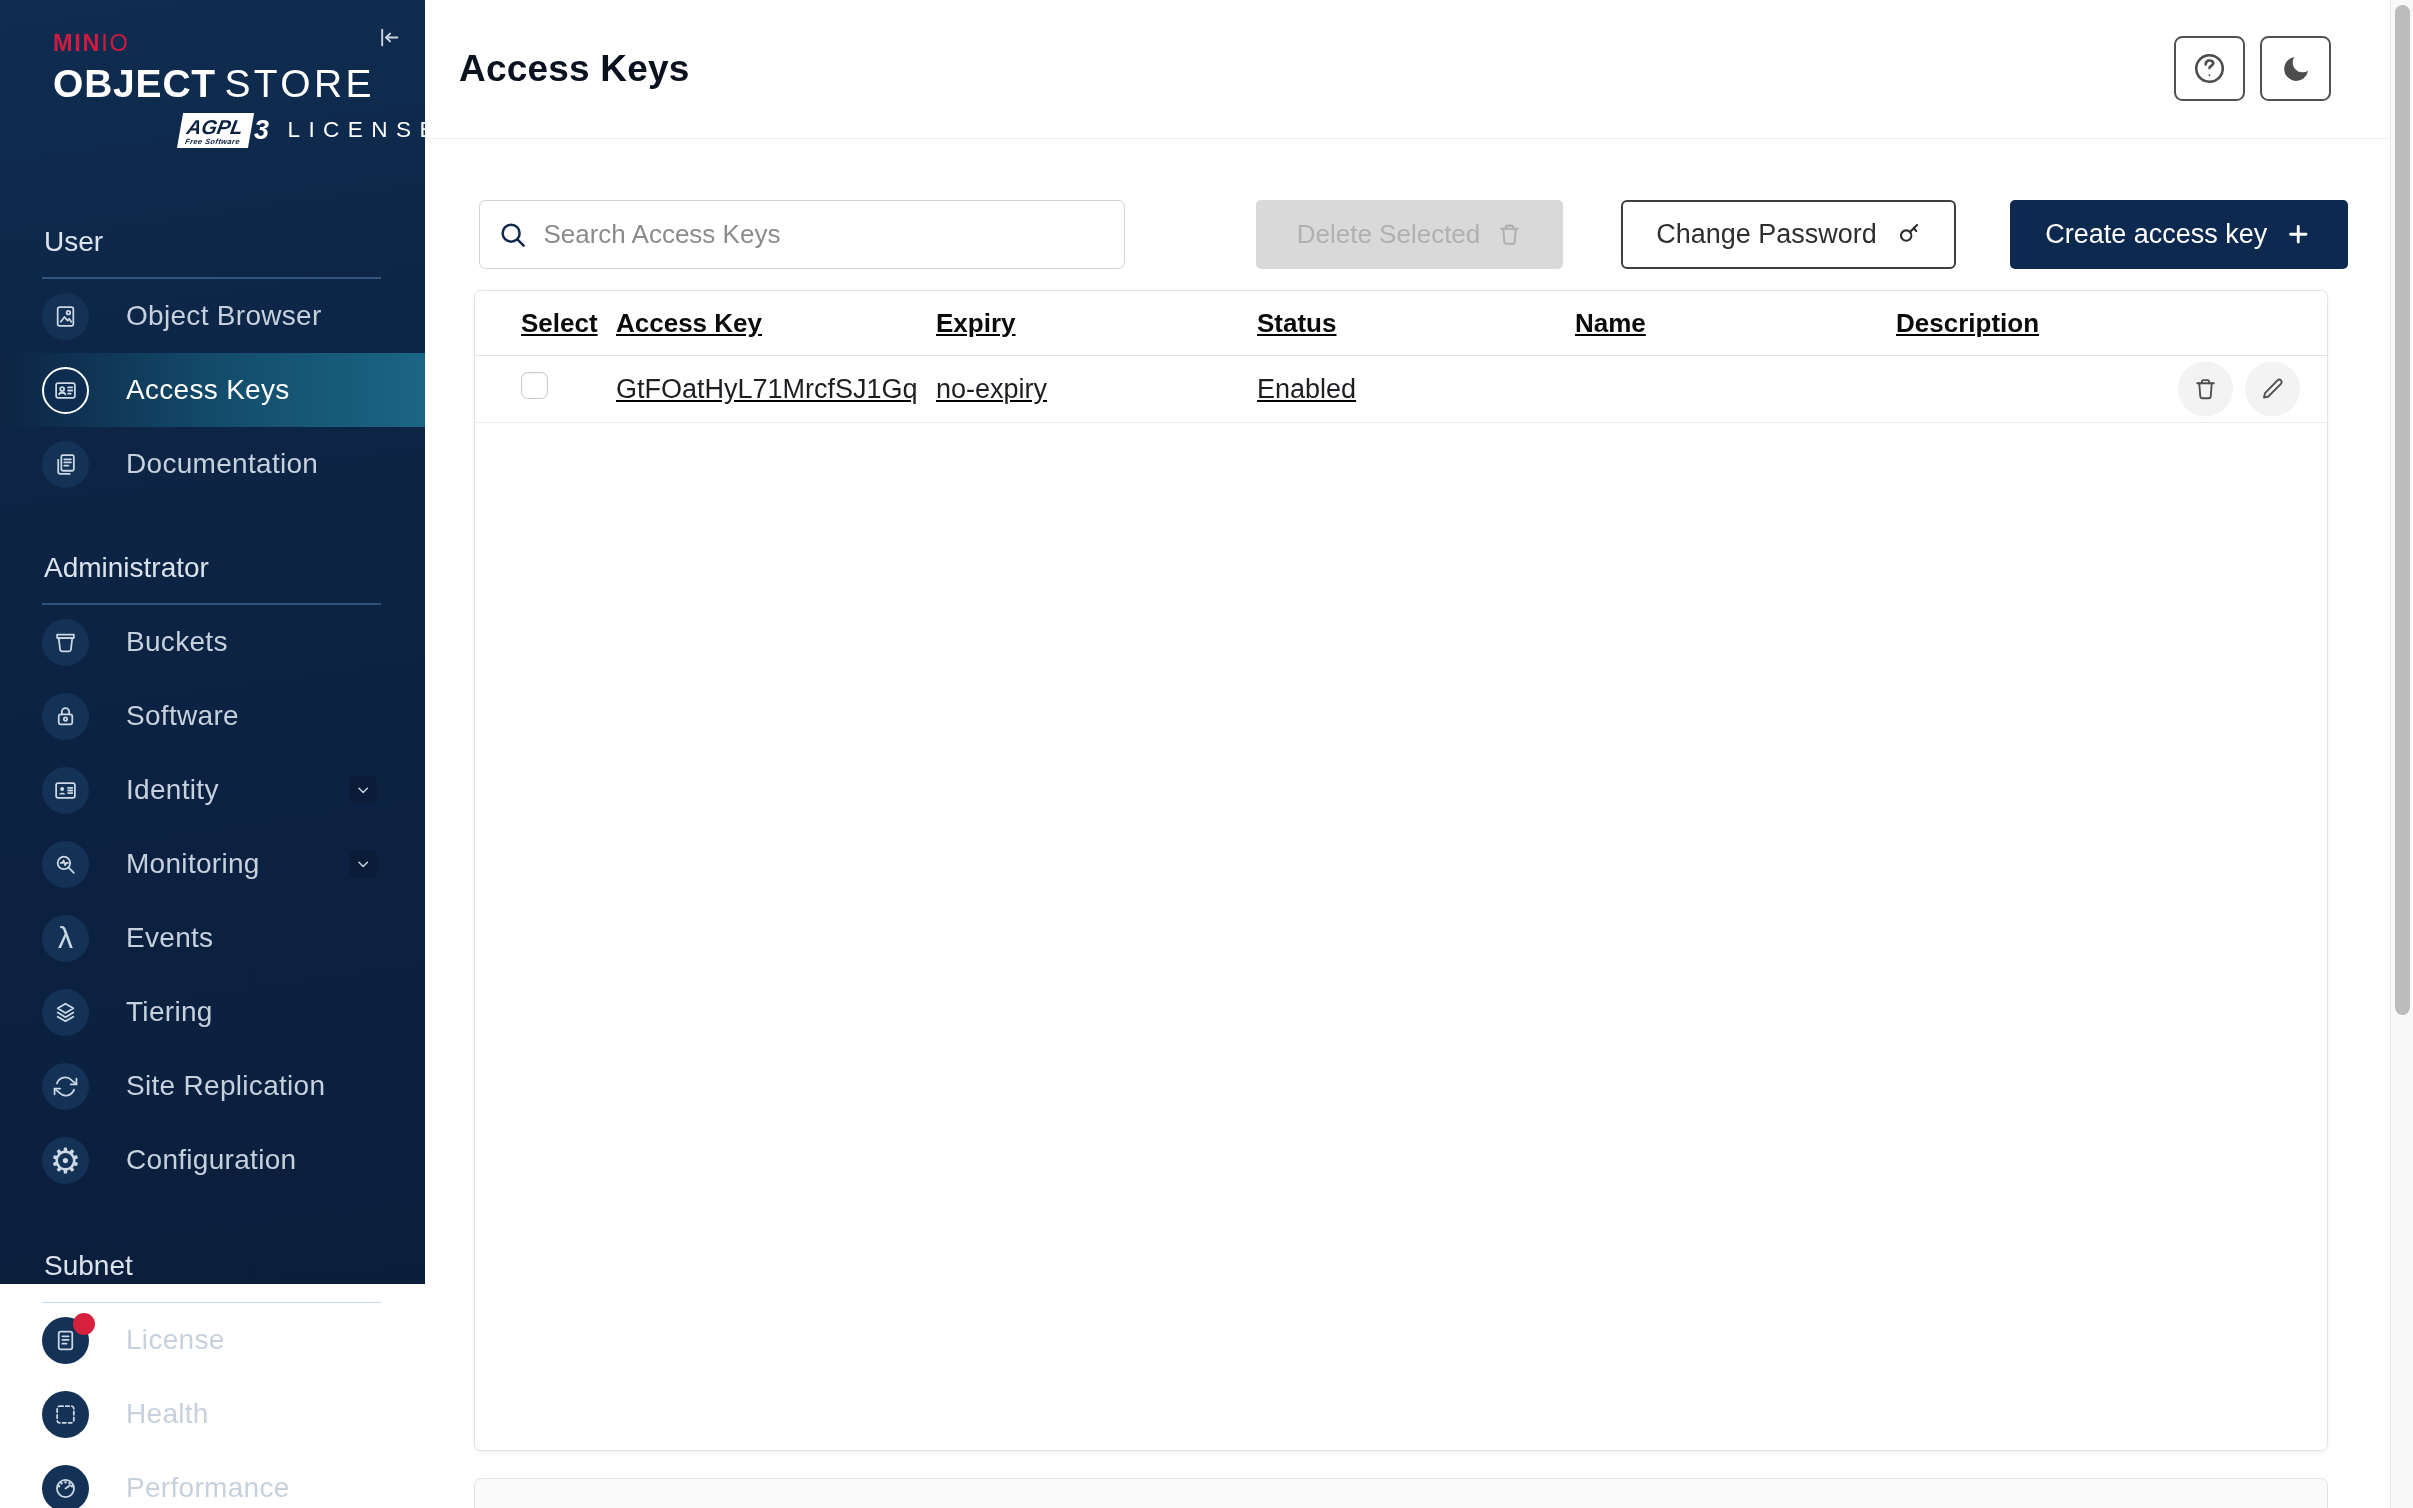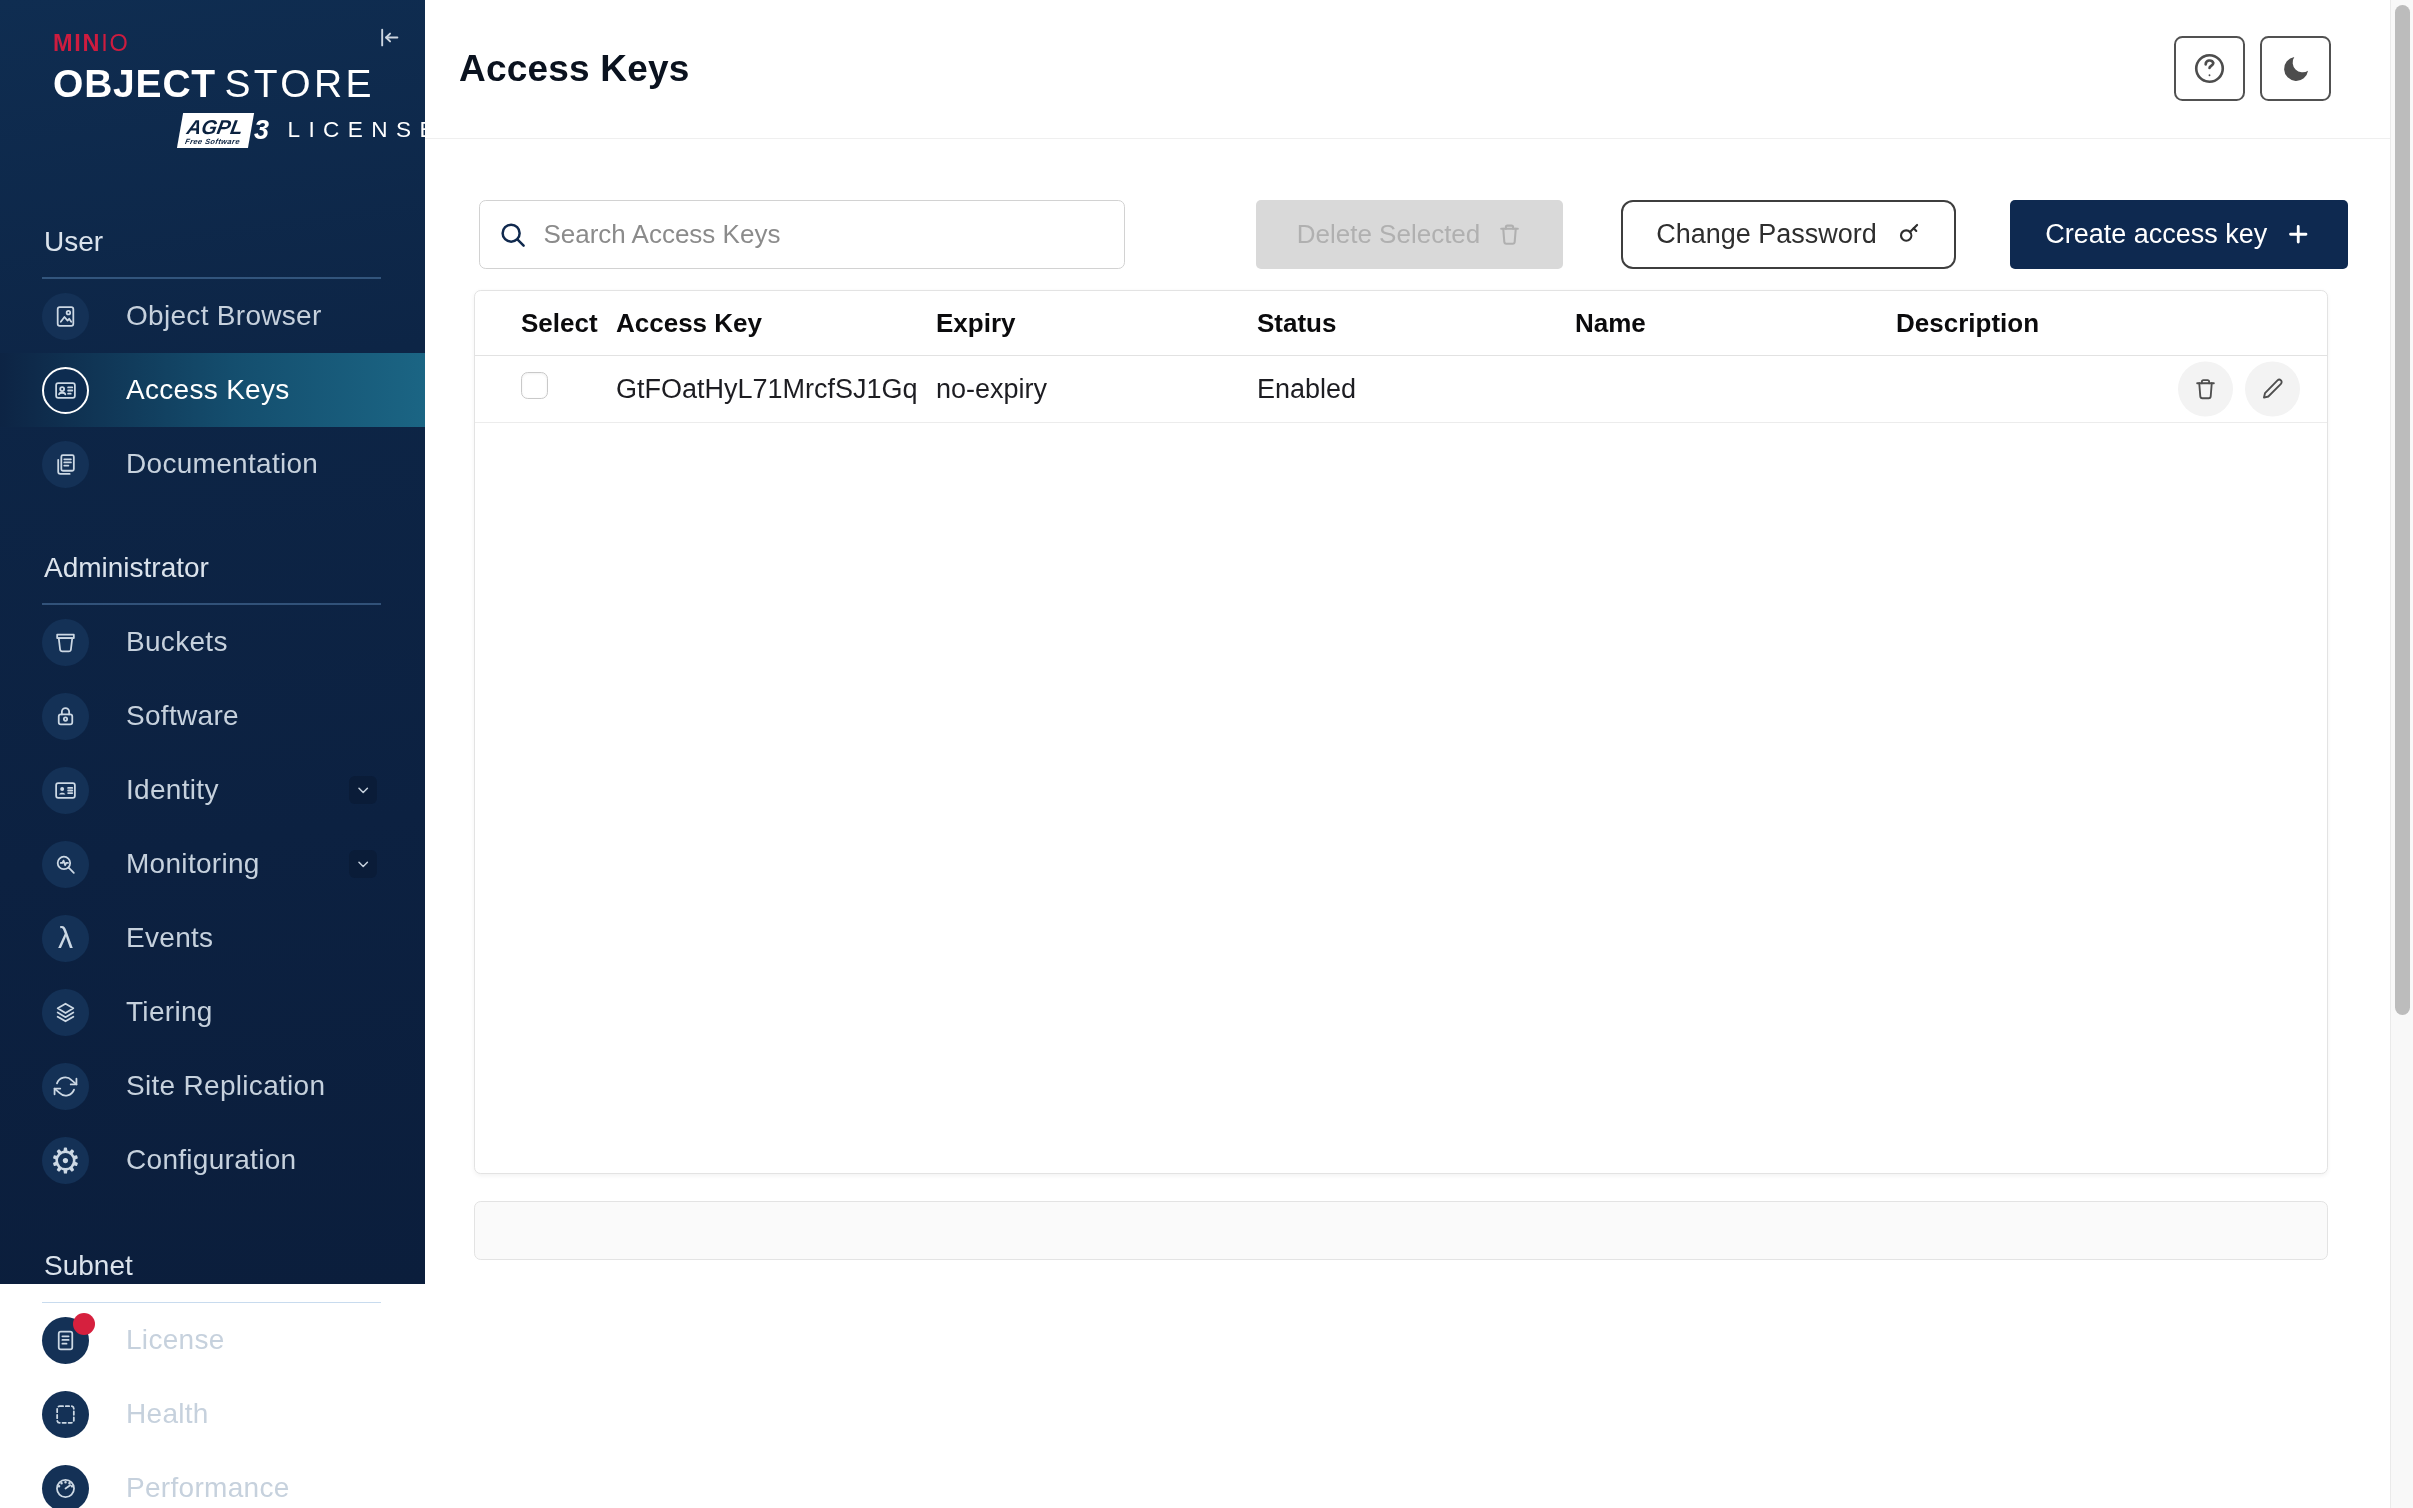--- a/index.html
+++ b/index.html
@@ -60,25 +60,25 @@
     display:flex; align-items:center; padding:0 18.4px; gap:15px; background:#fff; }
   .search-box svg { color:#10294e; flex:0 0 auto; }
   .search-input { border:none; outline:none; flex:1; font-size:26px; color:#333;
     font-family:"Liberation Sans", sans-serif; background:transparent; }
   .search-input::placeholder { color:#8b8b8b; }
   .btn { display:flex; align-items:center; justify-content:center; gap:17px;
     height:69px; font-size:27px; cursor:pointer; white-space:nowrap; }
   .btn-delete { margin-left:auto; width:307px; background:#d9d9d9; border-radius:5px;
     color:#b0b0b0; font-size:26px; }
   .btn-change { margin-left:22px; width:335px; background:#fff; border:2.1px solid #3e3e3e;
-    border-radius:12px; color:#2e2e2e; }
+    border-radius:6px; color:#2e2e2e; }
   .btn-create { margin-left:18px; width:338px; background:#0e2950; border-radius:5px; color:#fff; }
 
-  .table-card { margin:21px 63px 0 49px; height:884px; border:1.7px solid #e3e3e3;
-    border-radius:6.7px; background:#fff; box-shadow:0 1.7px 4.2px rgba(0,0,0,.05); overflow:hidden; }
+  .table-card { margin:21px 63px 0 49px; height:1161px; border:1.7px solid #e3e3e3;
+    border-radius:6.7px; background:#fff; box-shadow:0 1.7px 4.2px rgba(0,0,0,.05); overflow:hidden;text-decoration:underline; }
   .t-grid { display:grid; grid-template-columns:95px 320px 321px 318px 321px 1fr;
     padding-left:46px; align-items:center; }
   .thead { height:65px; border-bottom:1.7px solid #e2e2e2; font-weight:bold; font-size:26px; color:#0b0b0d; }
   .trow { height:67px; border-bottom:1.7px solid #ececec; font-size:27px; color:#1d1d22; position:relative; }
   .checkbox { width:27px; height:27px; border:1.7px solid #c9c9c9; border-radius:6.7px;
     background:#fff; box-shadow:inset 0 0.8px 2.5px rgba(0,0,0,.07); cursor:pointer; }
   .row-actions { position:absolute; right:27px; top:50%; transform:translateY(-50%);
     display:flex; gap:11.7px; }
   .act-btn { width:55px; height:55px; border-radius:50%; background:#f3f3f3; color:#4f4f4f;
     display:flex; align-items:center; justify-content:center; cursor:pointer; }

